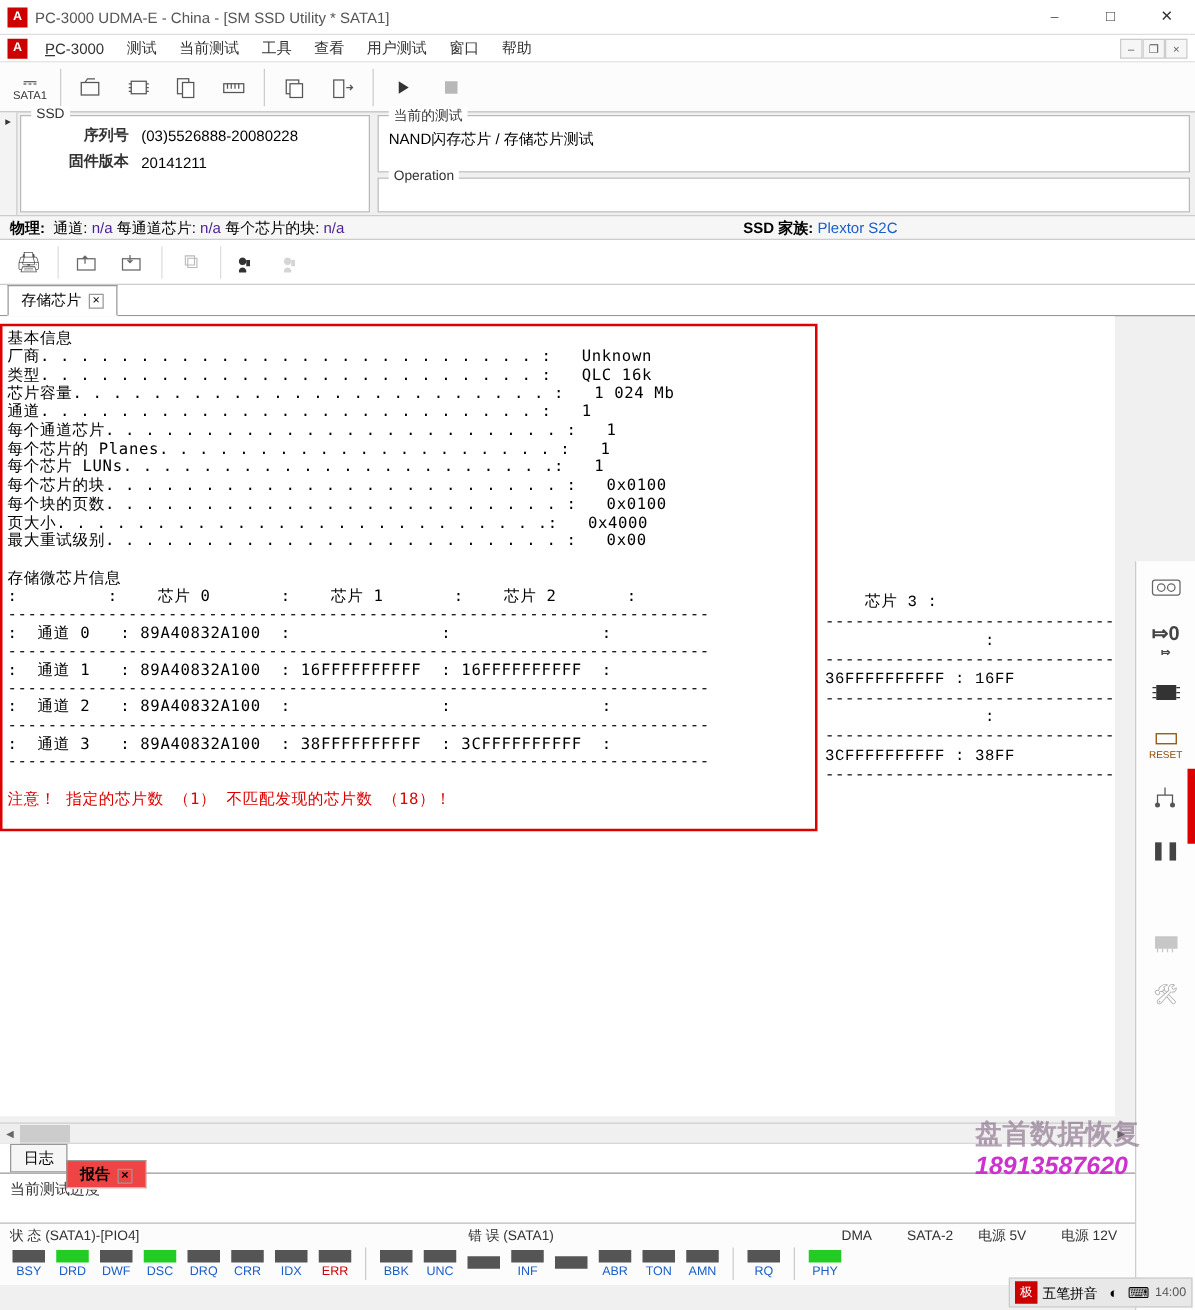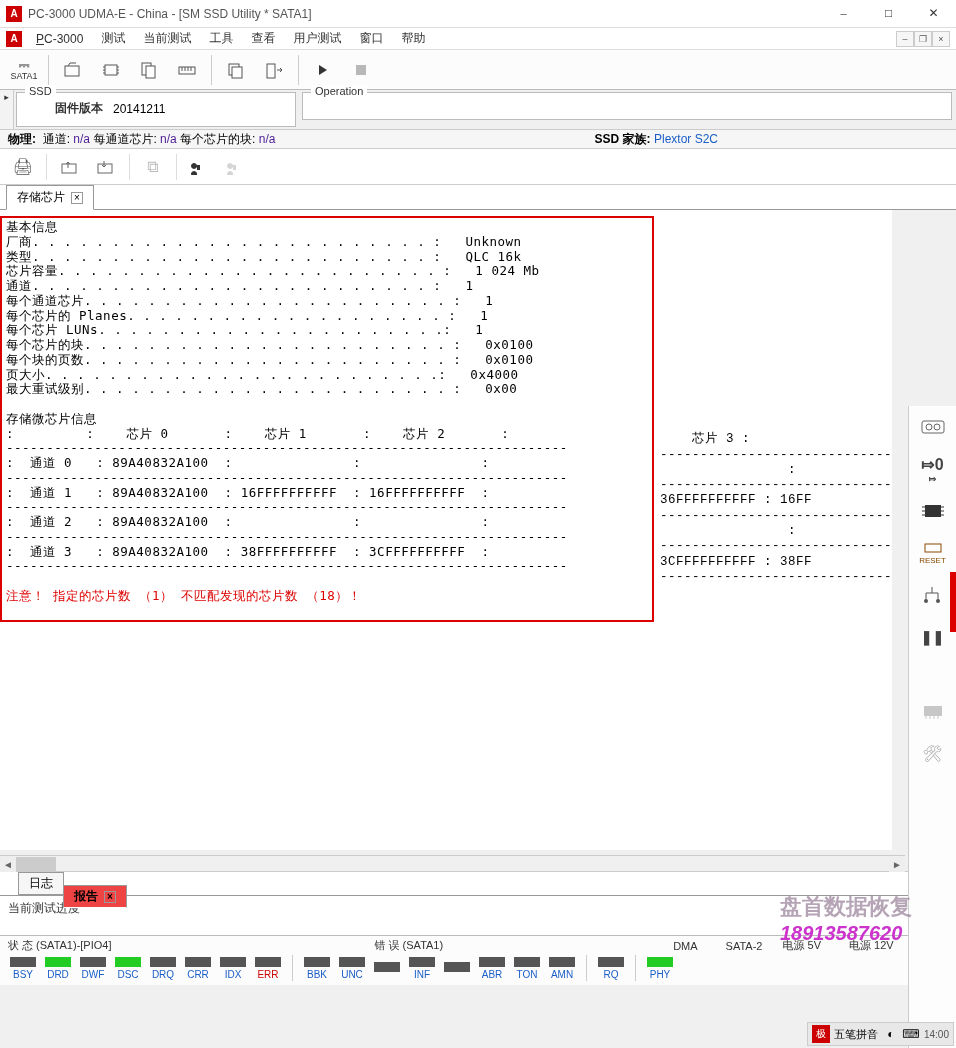--- a/index.html
+++ b/index.html
@@ -74,21 +74,21 @@
 .scrollbar-h .arr { position: absolute; width: 16px; height: 16px; top: 0; background: #eee; display: flex; align-items: center; justify-content: center; font-size: 10px; color: #666; }
 .scrollbar-h .arr.l { left: 0; }
 .scrollbar-h .arr.r { right: 0; }
 
 
 .watermark { position: absolute; right: 44px; top: 892px; text-align: left; pointer-events: none; }
 .watermark .l1 { font-size: 22px; font-weight: bold; color: rgba(120,90,120,0.55); font-family: "SimHei"; }
 .watermark .l2 { font-size: 20px; font-weight: bold; color: #c3c; font-style: italic; }
 
 
-.bottomtabs { height: 24px; background: #fff; border-top: 1px solid #ccc; display: flex; align-items: flex-end; padding: 0 18px; }
+.bottomtabs { height: 24px; background: #fff; border-top: 1px solid #ccc; display: flex; align-items: flex-end; padding: 0 8px; }
 .btab { border: 1px solid #999; padding: 2px 10px; background: #f6f6f6; font-size: 12px; margin-right: -1px; }
 .btab.active { background: #ef4444; font-weight: bold; border-bottom: 1px solid #fff; position: relative; top: 13px; }
 .btab .x { font-size: 10px; border: 1px solid #999; width: 12px; height: 12px; display: inline-flex; align-items: center; justify-content: center; margin-left: 6px; }
 .progresslbl { padding: 4px 8px; background: #fff; border-top: 1px solid #999; color: #333; height: 40px; display:flex; align-items:flex-start; }
 
 
 .footer { border-top: 1px solid #bbb; background: #fcfcfc; padding: 2px 8px 4px 8px; }
 .frow1 { display: flex; align-items: center; font-size: 11px; color: #333; }
 .frow1 .grp { margin-right: 8px; }
 .frow2 { display: flex; align-items: center; gap: 5px; padding-top: 2px; }
@@ -201,27 +201,35 @@
 
 <div class="inforow">
   <div class="leftspine">
       <span class="tri">▸</span>
     </div>
   <div class="fieldset ssdbox">
     <div class="legend">SSD</div>
     <table>
       <tbody>
       <tr>
+            <td class="lbl">序列号</td>
+            <td>(03)5526888-20080228</td>
+          </tr>
+      <tr>
             <td class="lbl">固件版本</td>
             <td>20141211</td>
           </tr>
     </tbody>
       </table>
   </div>
   <div class="rightpanels">
+    <div class="fieldset curtest">
+      <div class="legend">当前的测试</div>
+      <div style="padding-top:6px">NAND闪存芯片 / 存储芯片测试</div>
+    </div>
     <div class="fieldset opbox">
       <div class="legend">Operation</div>
     </div>
   </div>
 </div>
 
 <div class="physbar">
   <b>物理:</b>&nbsp;&nbsp;
   <span>通道:</span>&nbsp;<span class="na">n/a</span>&nbsp;
   <span>每通道芯片:</span>&nbsp;<span class="na">n/a</span>&nbsp;

